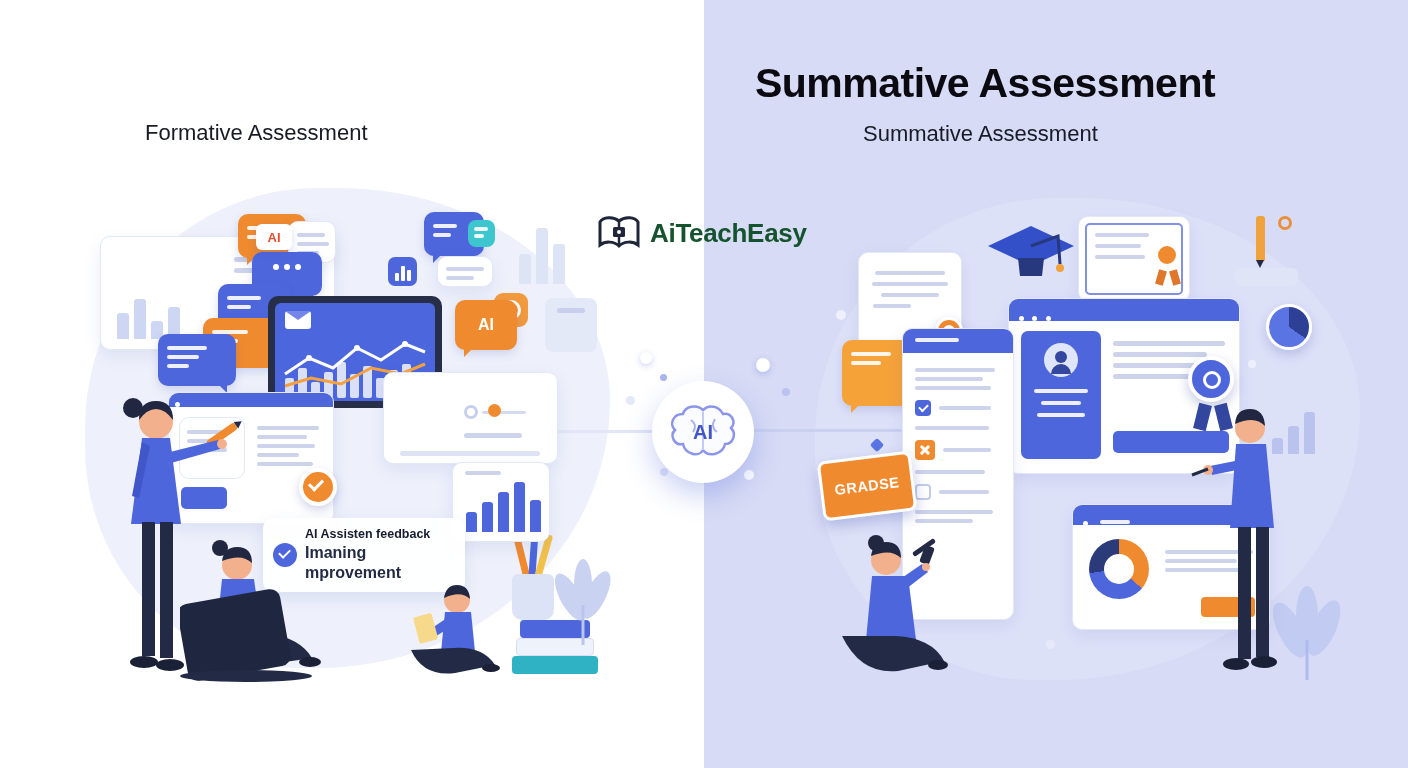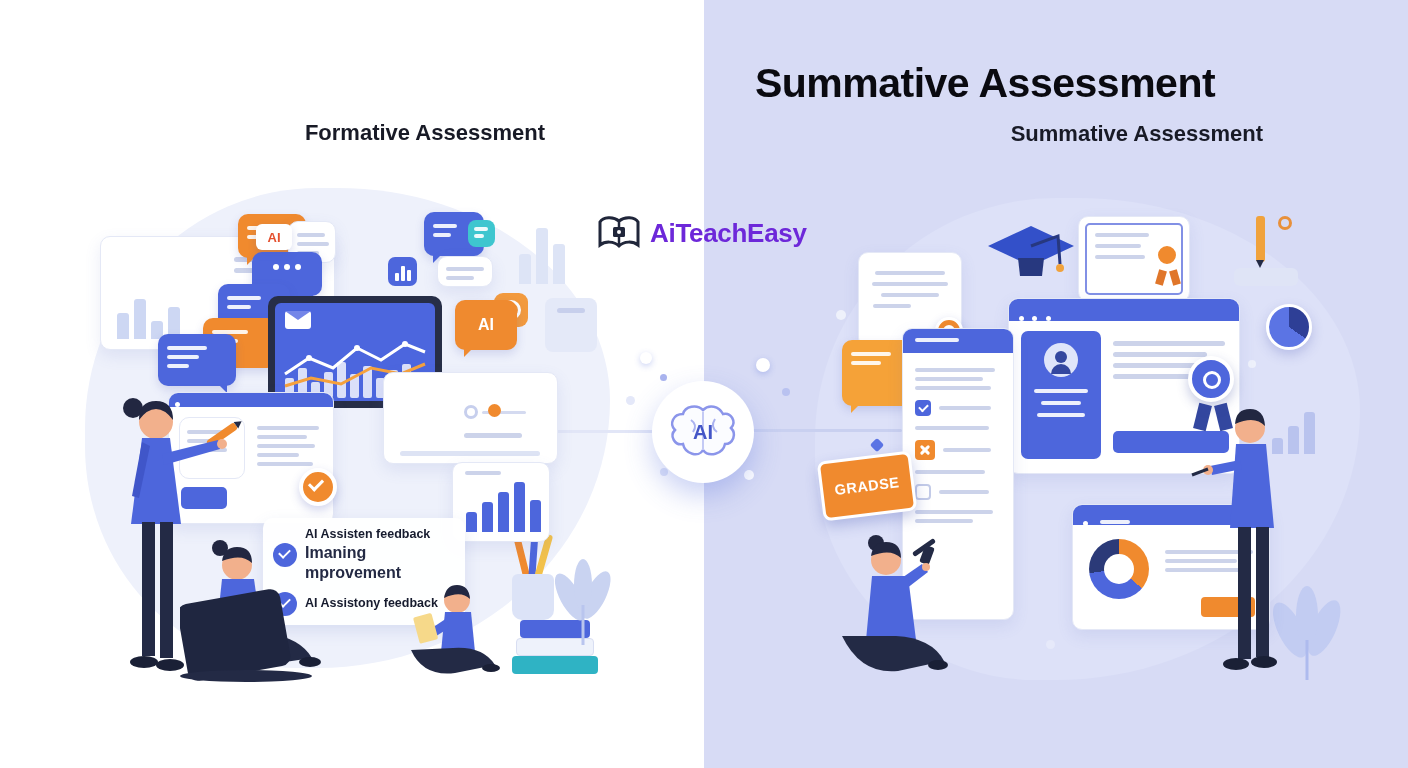--- a/index.html
+++ b/index.html
@@ -6,21 +6,21 @@
   .stage{position:relative;width:1408px;height:768px;overflow:hidden;background:#ffffff;
          font-family:"Liberation Sans","DejaVu Sans",sans-serif;color:#14161f;}
   .abs{position:absolute;}
   
   .right-bg{left:704px;top:0;width:704px;height:768px;background:#d7dbf5;}
   .blob{border-radius:46% 54% 58% 42% / 52% 46% 58% 48%;}
   .blob-left{left:85px;top:188px;width:525px;height:480px;background:#eef1fb;}
   .blob-right{left:815px;top:198px;width:545px;height:482px;background:#dde1f8;}
   
   .title{font-weight:800;letter-spacing:-.5px;text-align:center;color:#0a0a10;}
-  .subtitle{font-weight:700;text-align:right;color:#181a26;}
+  .subtitle{font-weight:400;text-align:left;color:#181a26;}
   
   .card{background:#fff;border:1px solid #e4e8f6;border-radius:10px;
         box-shadow:0 6px 16px rgba(90,105,190,.12);}
   .ln{display:block;height:5px;border-radius:3px;background:#ccd3ea;margin:6px 0;}
   .ln.thin{height:4px;margin:5px 0;}
   .ln.w{background:rgba(255,255,255,.9);height:4px;margin:5px 0;}
   
   .bubble{position:absolute;background:var(--c);border-radius:10px;padding:7px 9px;
           box-shadow:0 4px 10px rgba(70,85,180,.18);}
   .bubble.tl-bl:after{content:"";position:absolute;bottom:-7px;left:9px;
@@ -78,21 +78,21 @@
   .hdr{position:absolute;left:0;top:0;right:0;background:#4d66dc;border-radius:9px 9px 0 0;}
   .wdot{display:inline-block;width:5px;height:5px;border-radius:50%;background:#fff;margin:0 2px;}
   .node{border-radius:50%;background:#fff;box-shadow:0 12px 28px rgba(77,102,220,.30);
         display:flex;align-items:center;justify-content:center;}
   .ai-label{position:absolute;left:0;right:0;top:40px;text-align:center;
         font-weight:800;font-size:20px;color:#4456c7;}
   .grade-tag{background:#f08a2e;border:3px solid #fff;border-radius:8px;
         box-shadow:0 6px 14px rgba(70,85,180,.3);display:flex;align-items:center;justify-content:center;
         color:#fff;font-weight:800;font-size:14.5px;letter-spacing:.5px;transform:rotate(-7deg);}
   .logo{display:flex;align-items:center;gap:9px;}
-  .logo span{font-weight:800;font-size:26px;color:#6d28d9;letter-spacing:-.3px;}
+  .logo span{font-weight:800;font-size:26px;color:#14532d;letter-spacing:-.3px;}
   .pencil{position:absolute;width:34px;height:8px;background:#f08a2e;border-radius:3px;
         transform:rotate(-35deg);}
   .pencil:after{content:"";position:absolute;right:-7px;top:0;width:0;height:0;
         border-top:4px solid transparent;border-bottom:4px solid transparent;border-left:7px solid #232a45;}
 </style>
 </head>
 <body>
 
 <div class="stage">
 
@@ -259,27 +259,20 @@
   </div>
 
   <div class="abs checklist" style="left:254px;top:518px;width:182px;z-index:7;margin-left:9px;">
     <div class="chk-row">
       <span class="chk"></span>
       <span class="chk-texts">
         <b>AI Assisten feedback</b>
         <i>Imaning mprovement</i>
       </span>
     </div>
-    <div class="chk-row">
-      <span class="chk"></span>
-      <span class="chk-texts">
-        <b>AI Assistony feedback</b>
-
-      </span>
-    </div>
   </div>
 
   <svg class="abs" style="left:106px;top:392px;z-index:8;" width="125" height="292" viewBox="0 0 125 292">
     <circle cx="27" cy="16" r="10" fill="#222741"></circle>
     <circle cx="50" cy="30" r="17" fill="#f2b08c"></circle>
     <path d="M33 28 Q33 9 50 9 Q67 9 67 28 Q59 17 50 17 Q41 17 33 28 Z" fill="#222741"></path>
     <path d="M36 46 L64 46 L75 132 L25 132 Z" fill="#4d66dc"></path>
     <path d="M56 62 L112 48 L114 57 L58 73 Z" fill="#4d66dc"></path>
     <circle cx="116" cy="52" r="5" fill="#f2b08c"></circle>
     <path d="M36 50 L26 104 L33 106 L44 54 Z" fill="#4056c9"></path>

